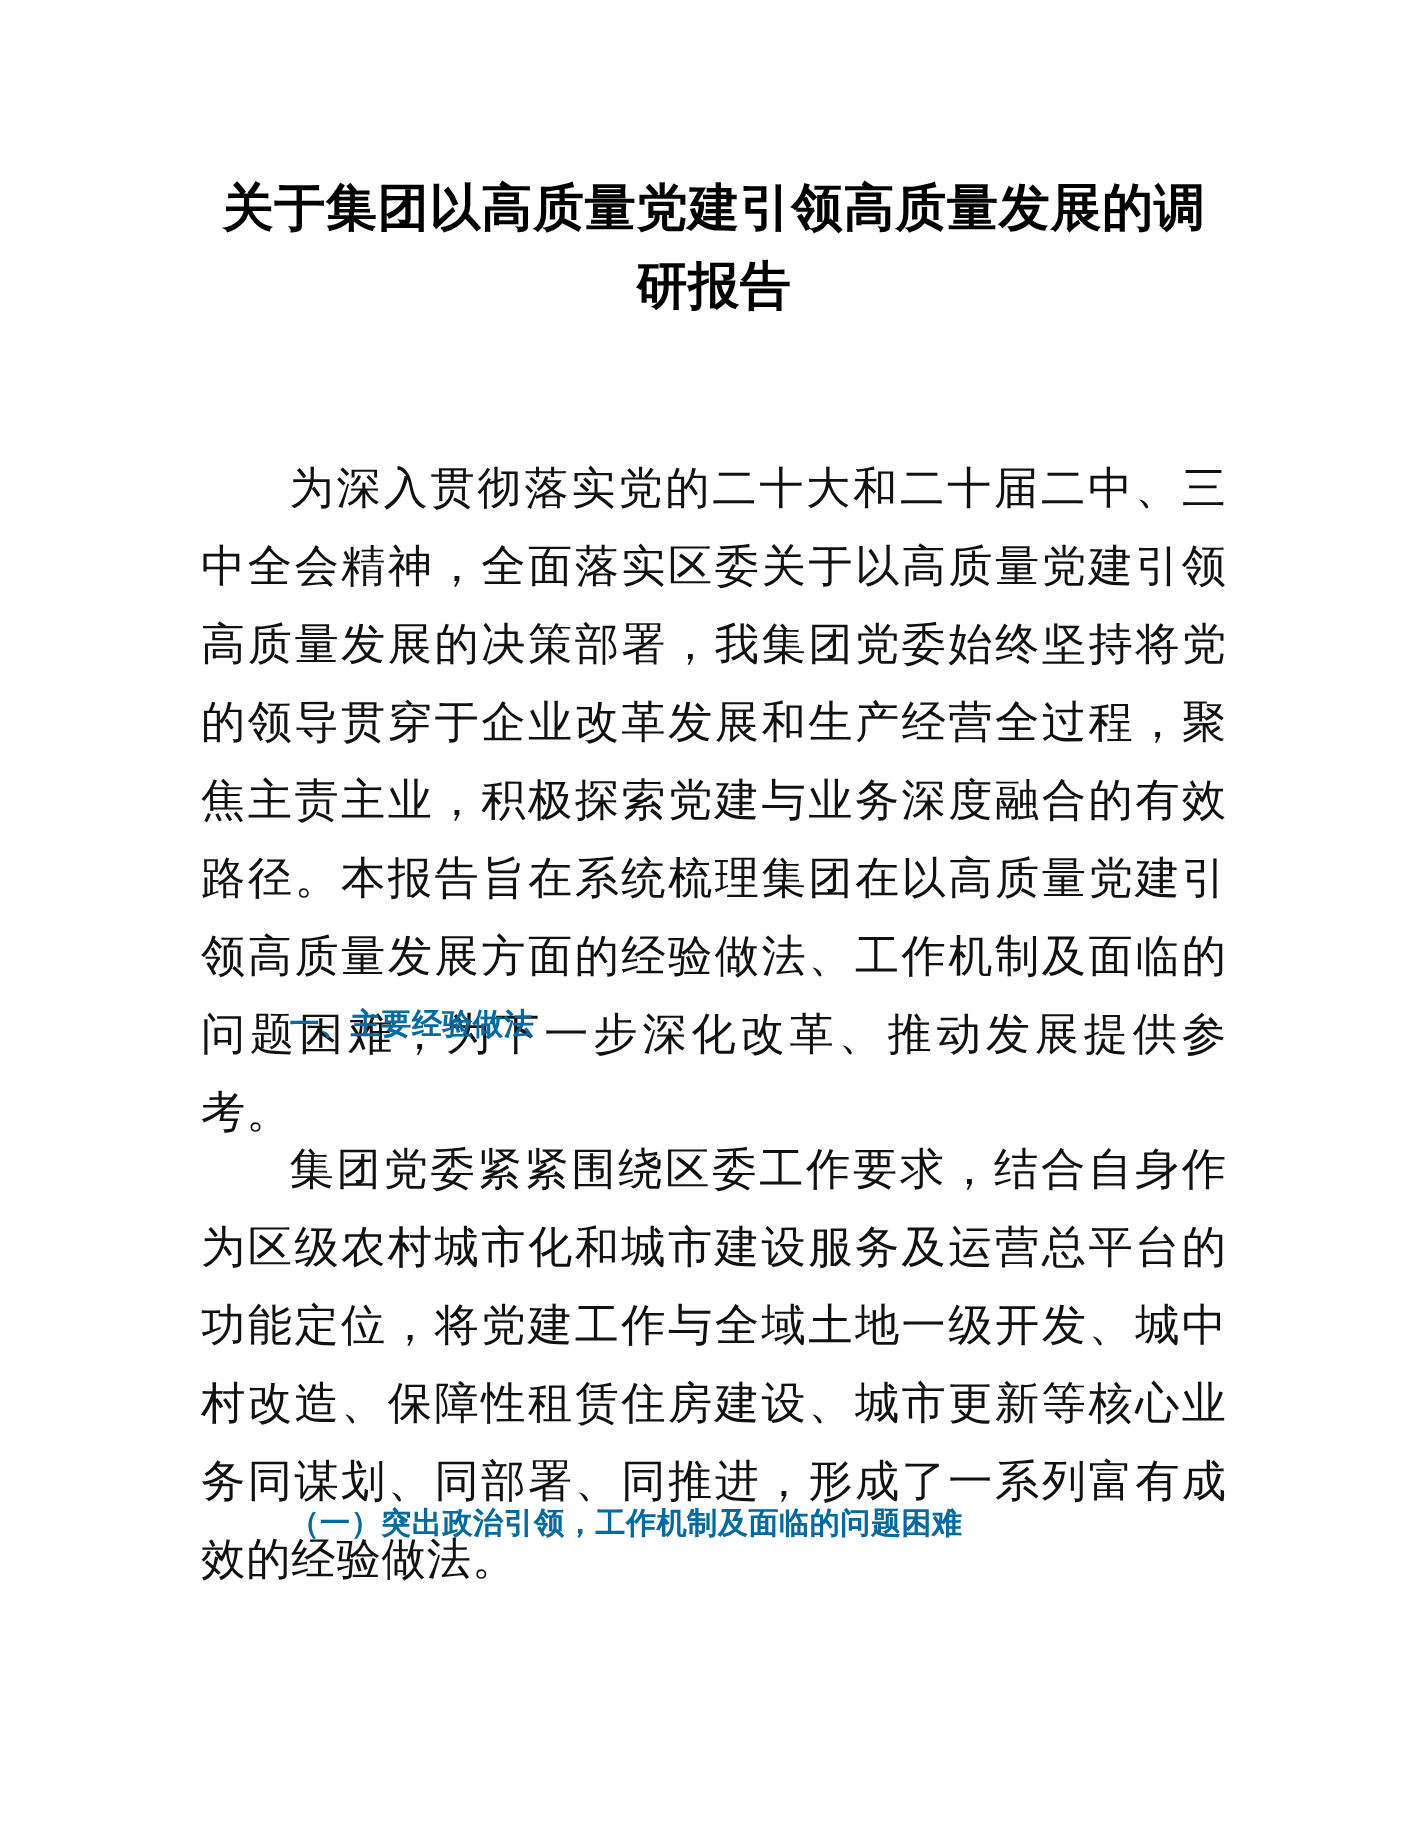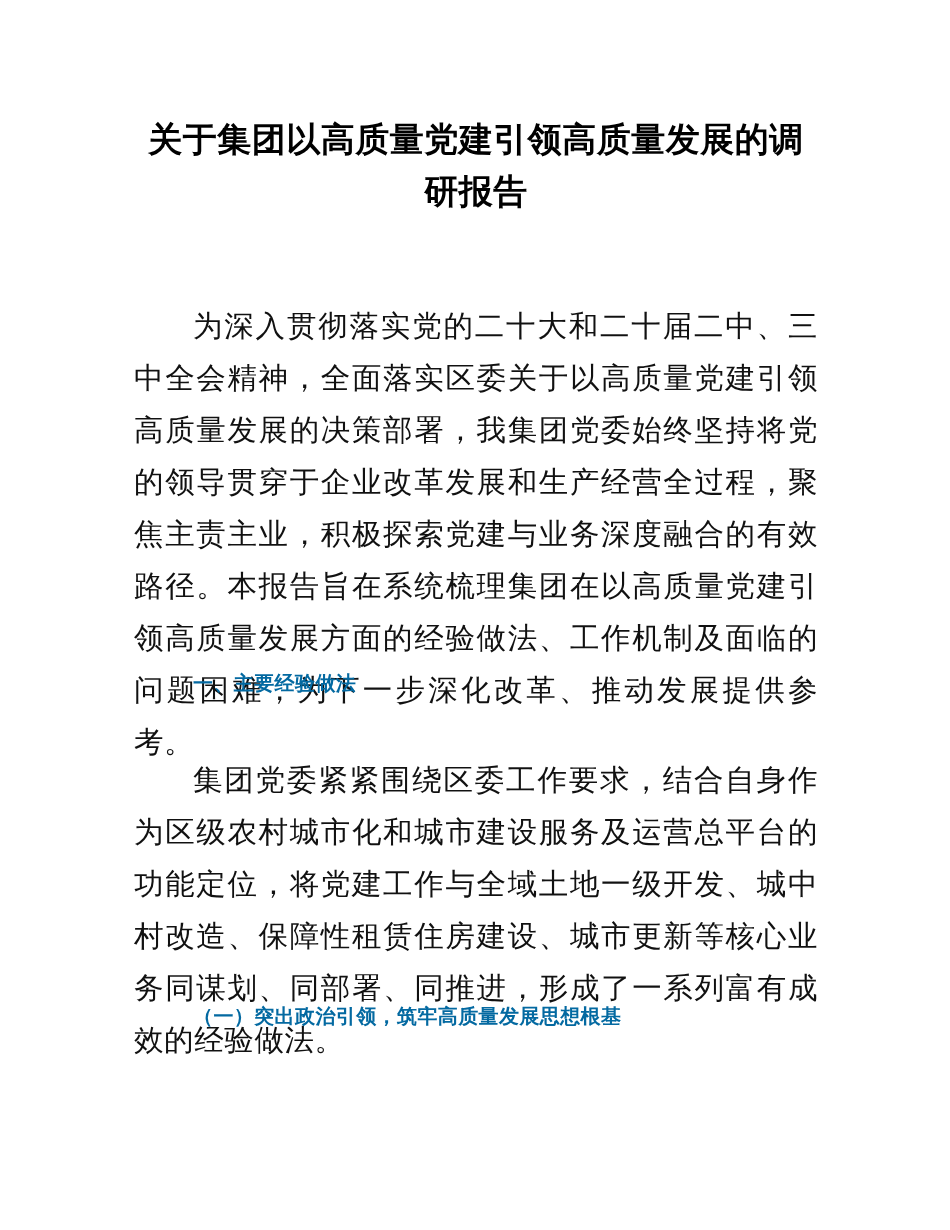--- a/index.html
+++ b/index.html
@@ -88,17 +88,17 @@
 
     <div class="block-head-1">
       <h2 class="heading-1">一、主要经验做法</h2>
     </div>
 
     <div class="block-para-2">
       <p class="para">集团党委紧紧围绕区委工作要求，结合自身作为区级农村城市化和城市建设服务及运营总平台的功能定位，将党建工作与全域土地一级开发、城中村改造、保障性租赁住房建设、城市更新等核心业务同谋划、同部署、同推进，形成了一系列富有成效的经验做法。</p>
     </div>
 
     <div class="block-head-2">
-      <h3 class="heading-2">（一）突出政治引领，筑牢高质量发展思想根基</h3>
+      <h3 class="heading-2">（一）突出政治引领，工作机制及面临的问题困难</h3>
     </div>
 
   </div>
 </div>
 
 </body></html>

